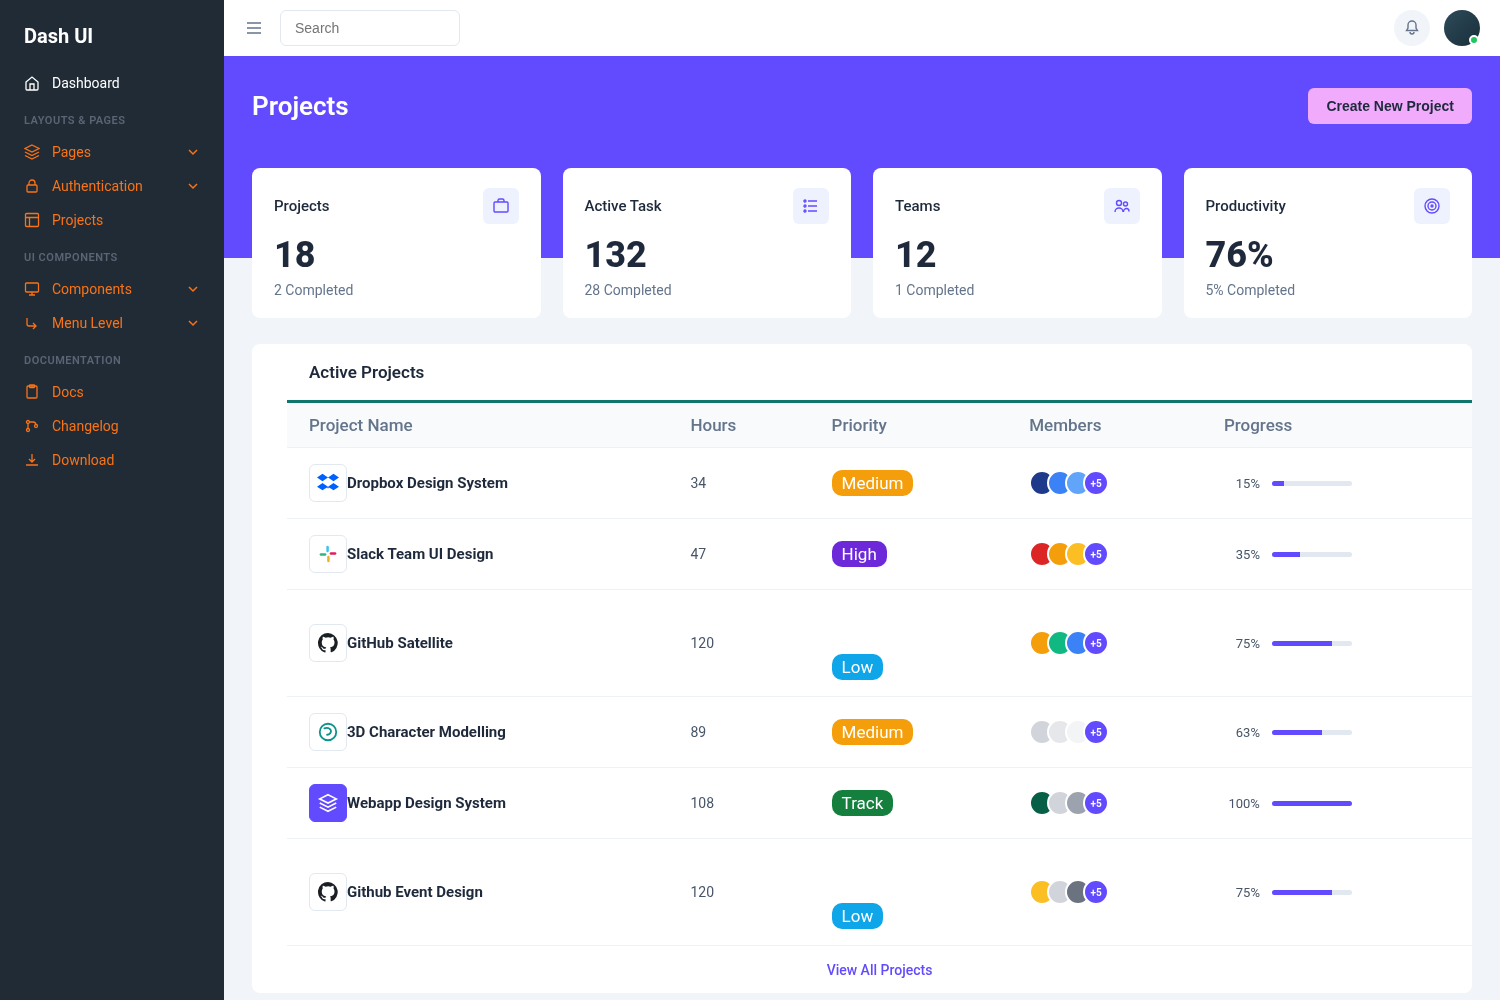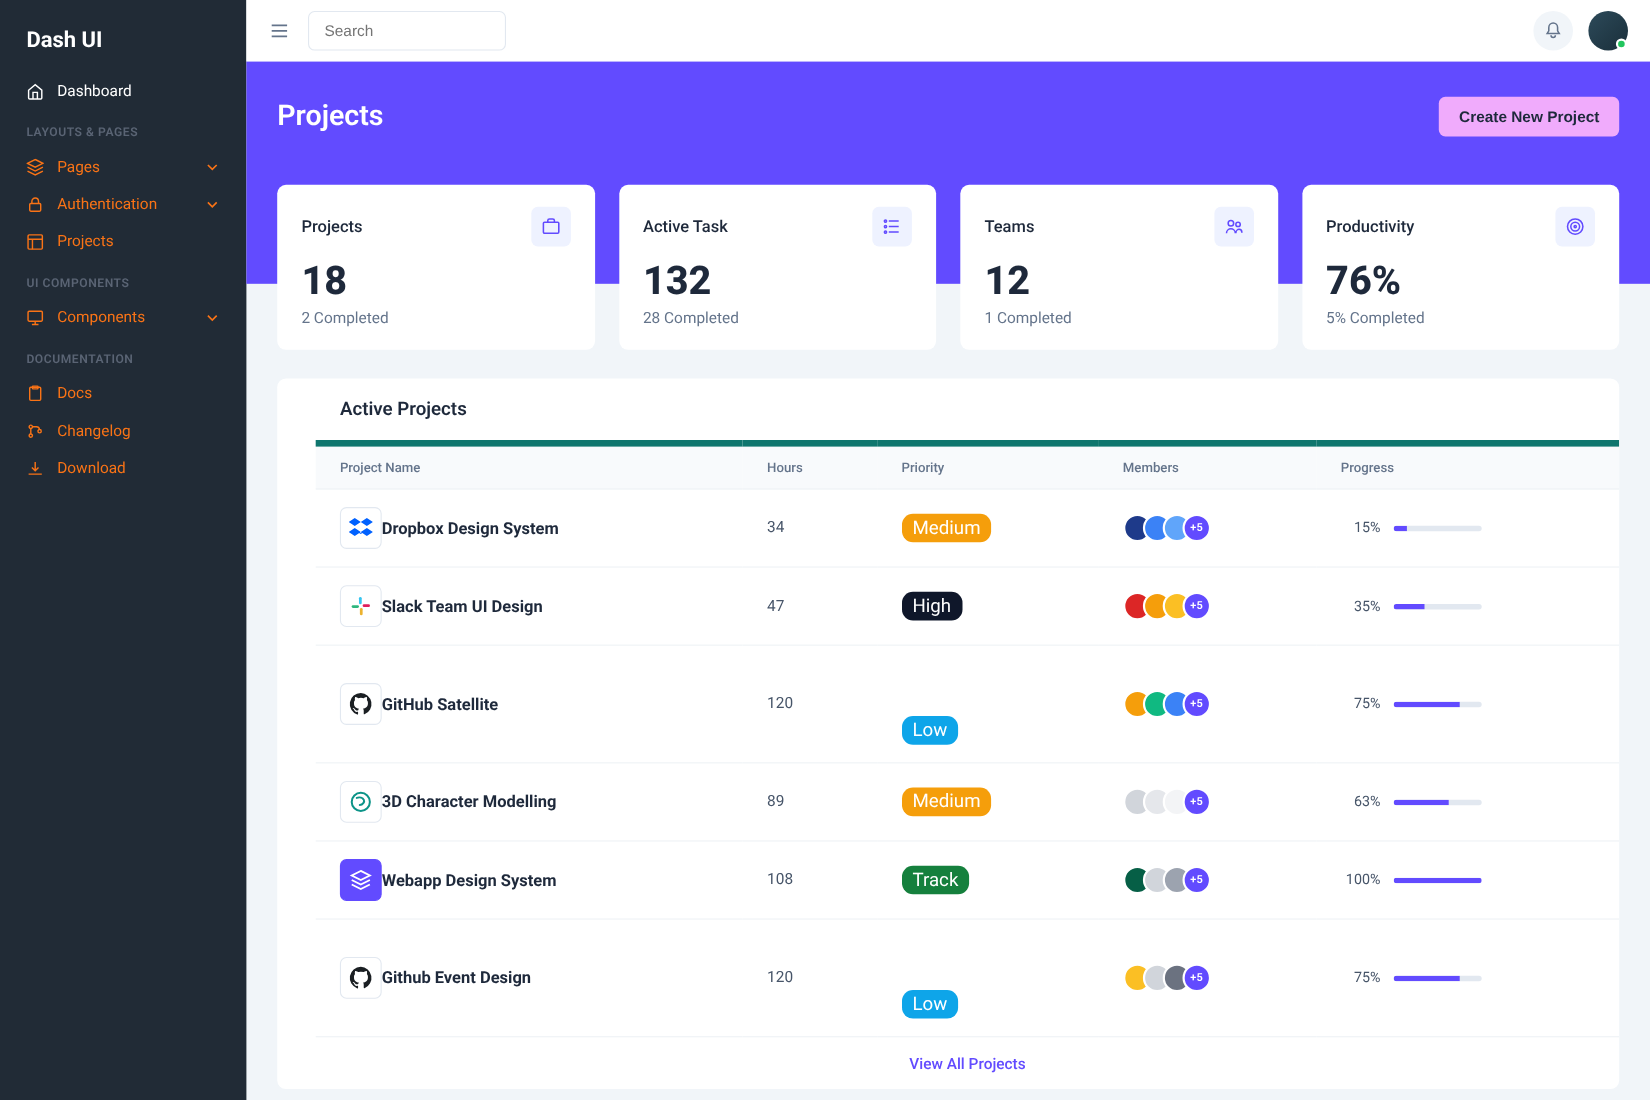--- a/index.html
+++ b/index.html
@@ -38,28 +38,28 @@
 .stat-top { display: flex; align-items: center; justify-content: space-between; }
 .stat-label { font-size: 15px; color: #1e293b; font-weight: 500; }
 .stat-icon-box { width: 36px; height: 36px; border-radius: 6px; background: #eef2ff; display: flex; align-items: center; justify-content: center; color: #624bff; }
 .stat-value { font-size: 36px; font-weight: 800; color: #1e293b; margin-top: 10px; }
 .stat-sub { font-size: 14px; color: #64748b; margin-top: 6px; }
 
 
 .panel { background: #fff; border-radius: 8px; margin: 26px 28px 0; overflow: hidden; padding-left: 35px; }
 .panel-header { padding: 18px 22px; font-size: 17px; font-weight: 600; color: #1e293b; }
 table { width: 100%; border-collapse: collapse; }
-thead th { text-align: left; font-size: 12px; font-weight: 500; color: #64748b; padding: 12px 22px; background: #f8fafc; border-top: 6px solid #0f766e; border-bottom: 1px solid #eef2f6; }
+thead th { text-align: left; font-size: 17px; font-weight: 500; color: #64748b; padding: 12px 22px; background: #f8fafc; border-top: 3px solid #0f766e; border-bottom: 1px solid #eef2f6; }
 tbody td { padding: 16px 22px; border-bottom: 1px solid #eef2f6; font-size: 14px; color: #475569; vertical-align: middle; }
 .proj-cell { display: flex; align-items: center; gap: 0; color: #1e293b; font-weight: 700; font-size: 15px; }
 .proj-logo { width: 38px; height: 38px; border-radius: 6px; border: 1px solid #e2e8f0; display: flex; align-items: center; justify-content: center; background: #fff; }
 .proj-logo.purple { background: #624bff; border-color: #624bff; }
 .badge { display: inline-block; padding: 3px 10px; border-radius: 10px; font-size: 17px; font-weight: 400; color: #fff; }
 .badge.medium { background: #f59e0b; }
-.badge.high { background: #0f172a; }
+.badge.high { background: #6d28d9; }
 .badge.low { background: #0ea5e9; margin-top: 48px; }
 .badge.track { background: #15803d; }
 .avatars { display: flex; }
 .av { width: 26px; height: 26px; border-radius: 50%; border: 2px solid #fff; margin-left: -8px; }
 .av:first-child { margin-left: 0; }
 .av.more { background: #624bff; color: #fff; font-size: 10px; font-weight: 600; display: flex; align-items: center; justify-content: center; }
 .progress-cell { display: flex; align-items: center; gap: 12px; }
 .progress-pct { font-size: 13px; color: #475569; min-width: 36px; text-align: right; }
 .progress-bar { width: 80px; height: 5px; background: #e2e8f0; border-radius: 3px; overflow: hidden; }
 .progress-fill { height: 100%; background: #624bff; }
@@ -140,20 +140,33 @@
           </svg>
       </span>
       <span>Components</span>
       <span class="nav-chevron">
         <svg viewBox="0 0 14 14" width="14" height="14" fill="none" stroke="currentColor" stroke-width="1.5">
             <path d="M3 5l4 4 4-4"></path>
           </svg>
       </span>
     </div>
 
+    <div class="nav-item">
+      <span class="nav-icon">
+        <svg viewBox="0 0 16 16" width="16" height="16" fill="none" stroke="currentColor" stroke-width="1.3">
+            <path d="M3 3v6a2 2 0 0 0 2 2h7M9 8l3 3-3 3"></path>
+          </svg>
+      </span>
+      <span>Menu Level</span>
+      <span class="nav-chevron">
+        <svg viewBox="0 0 14 14" width="14" height="14" fill="none" stroke="currentColor" stroke-width="1.5">
+            <path d="M3 5l4 4 4-4"></path>
+          </svg>
+      </span>
+    </div>
 
     <div class="nav-section-title">DOCUMENTATION</div>
 
     <div class="nav-item">
       <span class="nav-icon">
         <svg viewBox="0 0 16 16" width="16" height="16" fill="none" stroke="currentColor" stroke-width="1.3">
             <rect x="3" y="2" width="10" height="12" rx="1"></rect>
             <rect x="5.5" y="1" width="5" height="2.5" rx="0.5"></rect>
           </svg>
       </span>

